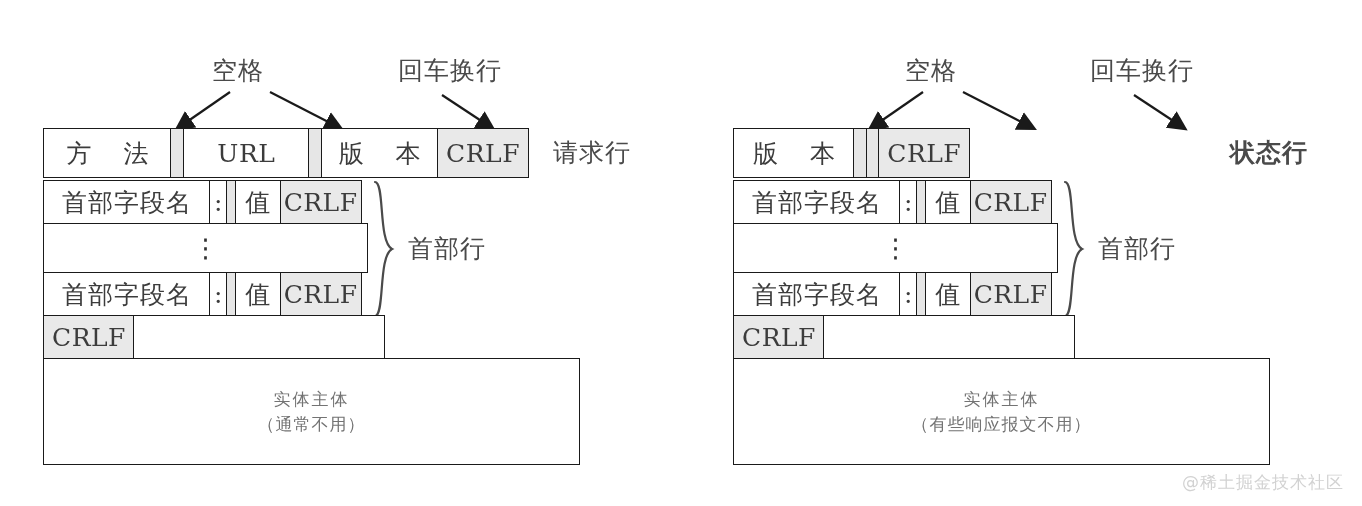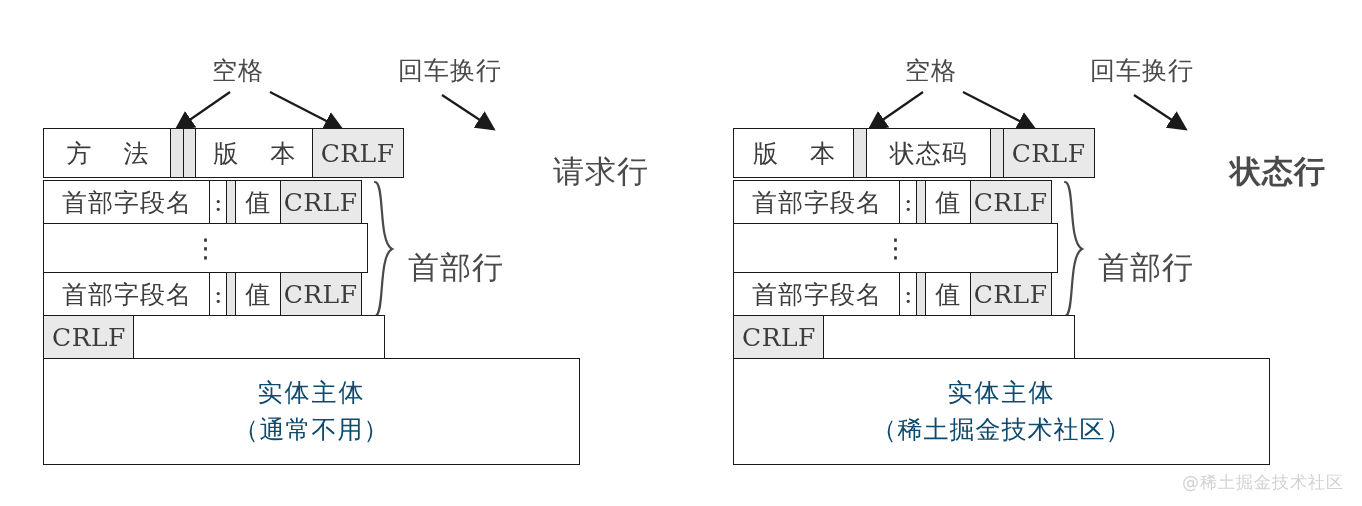--- a/index.html
+++ b/index.html
@@ -72,45 +72,44 @@
 
   .dots {
     font-size: 26px;
     letter-spacing: 0;
     color: #303030;
   }
 
   
   .side-label {
     position: absolute;
-    font-size: 31px;
+    font-size: 25px;
     color: #4a4a4a;
     white-space: nowrap;
     letter-spacing: 1px;
     line-height: 1;
-    margin-top: 16px;
   }
 
   .brace {
     position: absolute;
     color: #4a4a4a;
   }
 
   
   .bodybox {
     position: absolute;
     box-sizing: border-box;
     border: 1.6px solid #1a1a1a;
     background: #ffffff;
     display: flex;
     flex-direction: column;
     align-items: center;
     justify-content: center;
-    font-size: 25px;
-    color: #0c4a6e;
+    font-size: 17px;
+    color: #737373;
     line-height: 1.45;
     letter-spacing: 2px;
   }
   .bodybox .line2 { letter-spacing: 1px; }
 
   
   #watermark {
     position: absolute;
     right: 18px;
     bottom: 12px;
@@ -147,20 +146,23 @@
       </marker>
     </defs>
     <line x1="12" y1="3" x2="62" y2="36" stroke="#1a1a1a" stroke-width="2.2" marker-end="url(#ah2)"></line>
   </svg>
 
   <div class="row" style="left:43px; top:128px; height:50px;">
     <div class="cell" style="width:129px;">
         <span class="cjk-wide">方 法</span>
       </div>
     <div class="cell spacer" style="width:14px;"></div>
+    <div class="cell" style="width:127px;">
+        <span class="latin">URL</span>
+      </div>
     <div class="cell spacer" style="width:14px;"></div>
     <div class="cell" style="width:118px;">
         <span class="cjk-wide">版 本</span>
       </div>
     <div class="cell gray" style="width:92px;">
         <span class="latin">CRLF</span>
       </div>
   </div>
 
   <div class="side-label" style="left:553px; top:140px;">请求行</div>
@@ -245,23 +247,20 @@
       </marker>
     </defs>
     <line x1="12" y1="3" x2="62" y2="36" stroke="#1a1a1a" stroke-width="2.2" marker-end="url(#ah4)"></line>
   </svg>
 
   <div class="row" style="left:43px; top:128px; height:50px;">
     <div class="cell" style="width:122px;">
         <span class="cjk-wide">版 本</span>
       </div>
     <div class="cell spacer" style="width:14px;"></div>
-    <div class="cell" style="width:126px;">
-        <span class="cjk-tight">状态码</span>
-      </div>
     <div class="cell spacer" style="width:14px;"></div>
     <div class="cell gray" style="width:92px;">
         <span class="latin">CRLF</span>
       </div>
   </div>
 
   <div class="side-label" style="left:540px; top:140px;font-weight:bold;">状态行</div>
 
   <div class="row" style="left:43px; top:180px; height:44px;">
     <div class="cell" style="width:168px;">
@@ -309,17 +308,17 @@
 
   <div class="row" style="left:43px; top:315px; height:44px;">
     <div class="cell gray" style="width:92px;">
         <span class="latin">CRLF</span>
       </div>
     <div class="cell blank" style="width:252px;"></div>
   </div>
 
   <div class="bodybox" style="left:43px; top:358px; width:537px; height:107px;">
     <div>实体主体</div>
-    <div class="line2">（稀土掘金技术社区）</div>
+    <div class="line2">（有些响应报文不用）</div>
   </div>
 </div>
 
 <div id="watermark">@稀土掘金技术社区</div>
 
 </body></html>

